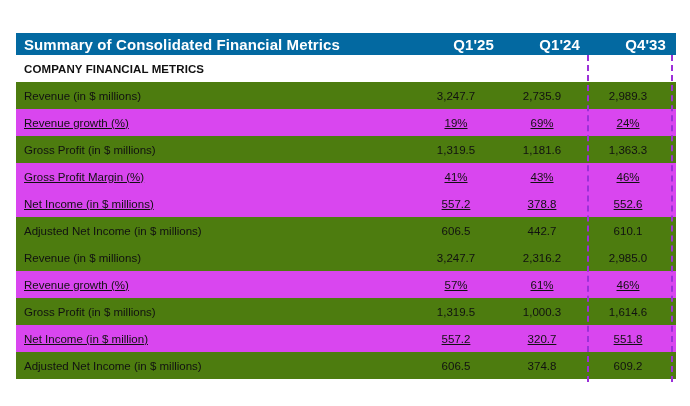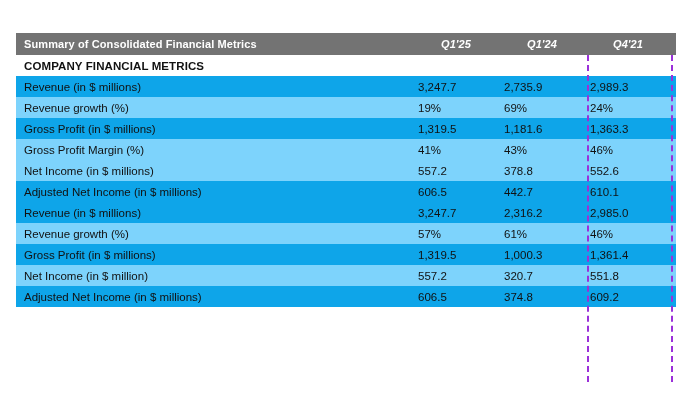--- a/index.html
+++ b/index.html
@@ -26,61 +26,60 @@
   table.fin {
     border-collapse: collapse;
     width: 660px;
     table-layout: fixed;
   }
 
   table.fin col.c-label { width: 402px; }
   table.fin col.c-num   { width: 86px; }
 
   thead th {
-    background: #737373;
+    background: #0369a1;
     color: #ffffff;
-    font-size: 11px;
+    font-size: 15px;
     font-weight: bold;
     height: 22px;
     padding: 0;
     vertical-align: middle;
     letter-spacing: 0.1px;
   }
   thead th.h-label {
     text-align: left;
     padding-left: 8px;
   }
   thead th.h-num {
-    text-align: center;
+    text-align: right;
     padding-right: 10px;
-    font-style: italic;
   }
 
   tbody td {
     font-size: 11.5px;
     color: #111111;
-    height: 21px;
+    height: 27px;
     padding: 0;
     vertical-align: middle;
     border: none;
     margin-left: 40px;
   }
   tbody td.t-label {
     text-align: left;
     padding-left: 8px;
     white-space: nowrap;
   }
   tbody td.t-num {
-    text-align: left;
+    text-align: center;
     padding-right: 10px;
     white-space: nowrap;
   }
 
-  tr.row-shaded td { background: #0ea5e9; }
-  tr.row-plain td  { background: #7dd3fc; }
+  tr.row-shaded td { background: #4d7c0f; }
+  tr.row-plain td  { background: #d946ef; text-decoration: underline; }
 
   tr.section-row td {
     font-weight: bold;
     background: #ffffff;
     font-size: 11.5px;
     letter-spacing: 0.1px;
   }
 
   
   .dash-line {
@@ -103,21 +102,21 @@
       <col class="c-label">
       <col class="c-num">
       <col class="c-num">
       <col class="c-num">
     </colgroup>
     <thead>
       <tr>
         <th class="h-label">Summary of Consolidated Financial Metrics</th>
         <th class="h-num">Q1'25</th>
         <th class="h-num">Q1'24</th>
-        <th class="h-num">Q4'21</th>
+        <th class="h-num">Q4'33</th>
       </tr>
     </thead>
     <tbody id="tbody">
         <tr class="section-row">
           <td class="t-label" colspan="4">COMPANY FINANCIAL METRICS</td>
         </tr>
         <tr class="row-shaded">
           <td class="t-label">Revenue (in $ millions)</td>
           <td class="t-num">3,247.7</td>
           <td class="t-num">2,735.9</td>
@@ -162,21 +161,21 @@
         <tr class="row-plain">
           <td class="t-label">Revenue growth (%)</td>
           <td class="t-num">57%</td>
           <td class="t-num">61%</td>
           <td class="t-num">46%</td>
         </tr>
         <tr class="row-shaded">
           <td class="t-label">Gross Profit (in $ millions)</td>
           <td class="t-num">1,319.5</td>
           <td class="t-num">1,000.3</td>
-          <td class="t-num">1,361.4</td>
+          <td class="t-num">1,614.6</td>
         </tr>
         <tr class="row-plain">
           <td class="t-label">Net Income (in $ million)</td>
           <td class="t-num">557.2</td>
           <td class="t-num">320.7</td>
           <td class="t-num">551.8</td>
         </tr>
         <tr class="row-shaded">
           <td class="t-label">Adjusted Net Income (in $ millions)</td>
           <td class="t-num">606.5</td>

